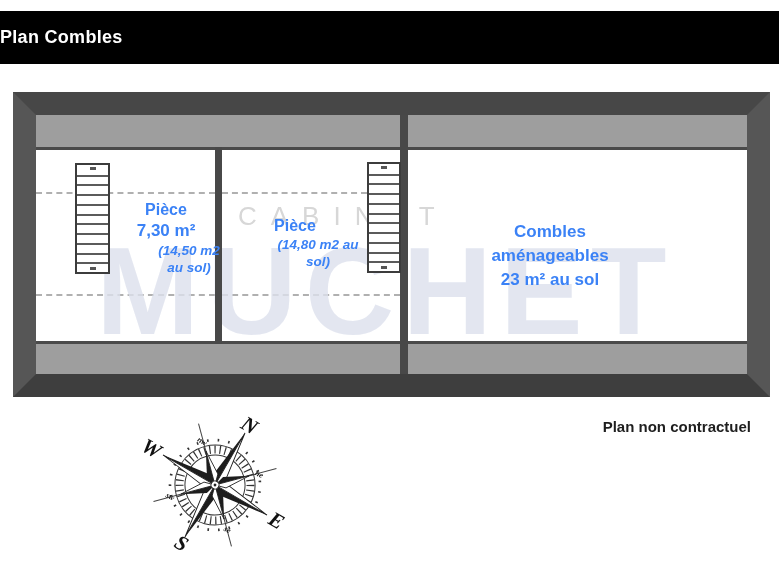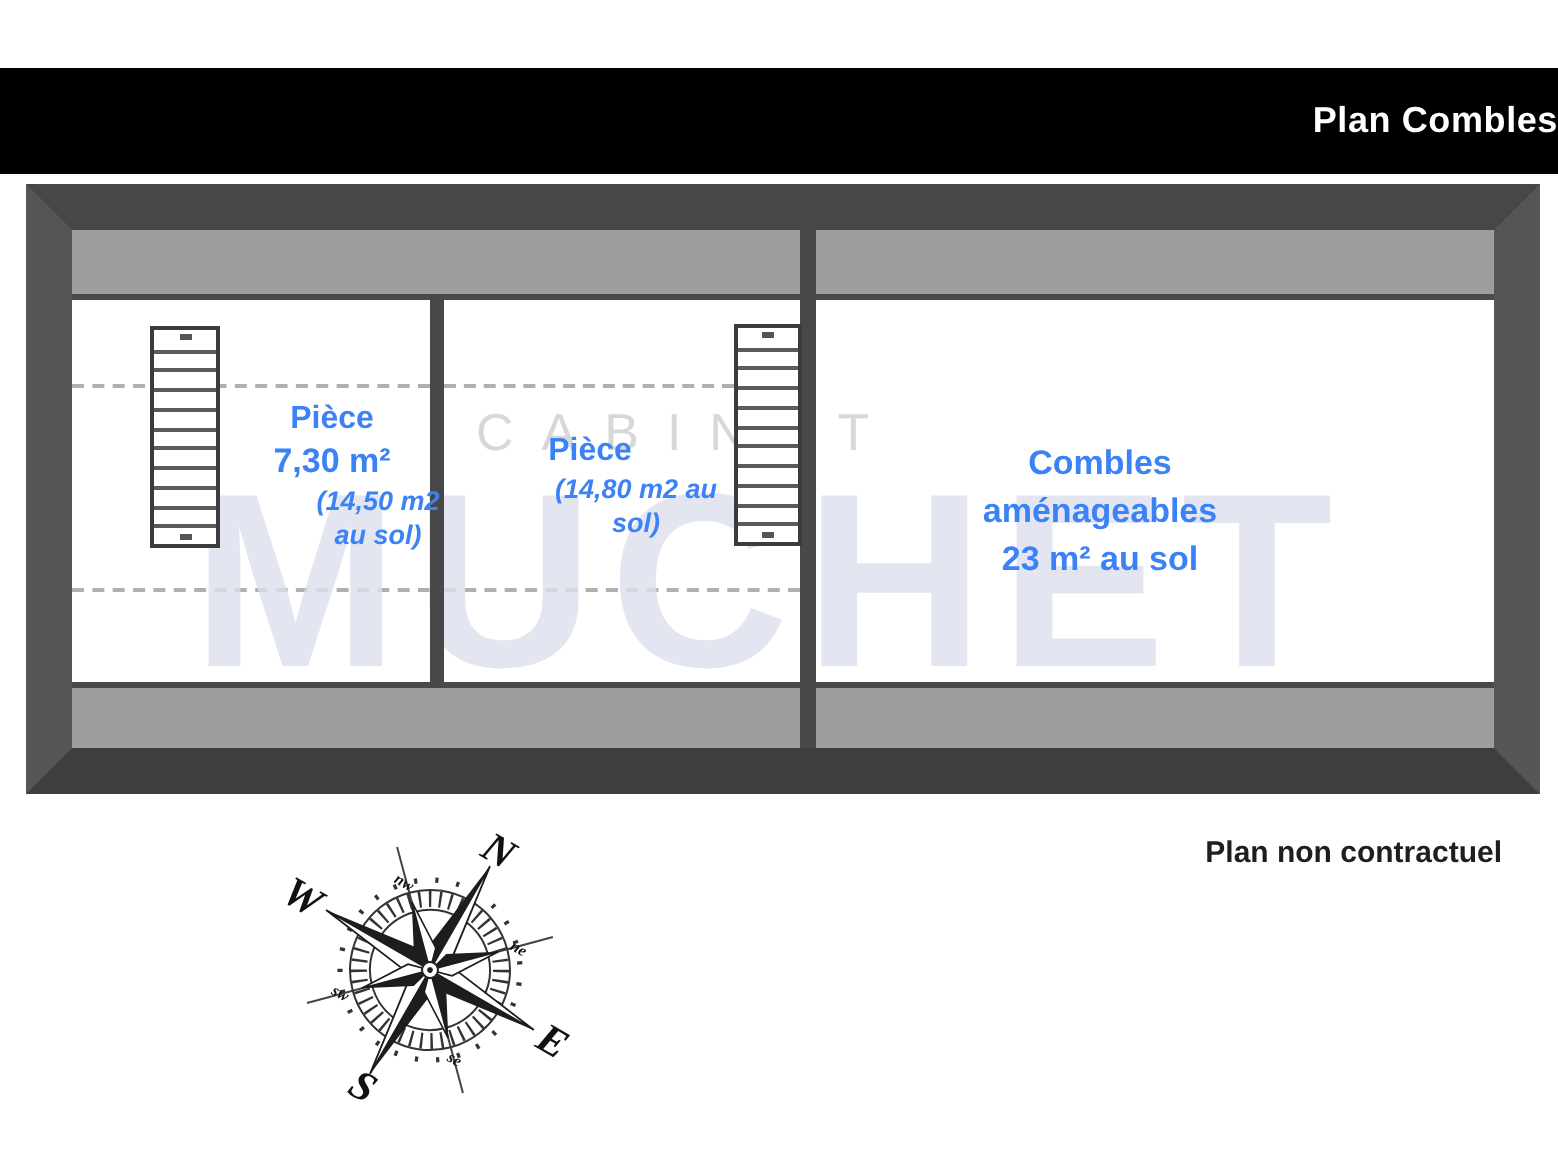--- a/index.html
+++ b/index.html
@@ -1,21 +1,21 @@
 <!DOCTYPE html>
 <html><head>
 <meta charset="utf-8">
 <style>
   html,body{margin:0;padding:0;background:#fff;}
   .page{position:relative;width:779px;height:586px;background:#ffffff;overflow:hidden;
         font-family:"Liberation Sans",sans-serif;}
 
   
   .title-bar{position:absolute;left:0;top:11px;width:779px;height:53px;background:#000;
-             display:flex;align-items:center;justify-content:flex-end;margin-top:23px;}
+             display:flex;align-items:center;justify-content:flex-start;}
   .title-bar span{color:#fff;font-size:18px;font-weight:600;letter-spacing:.3px;}
 
   
   .plan{position:absolute;left:13px;top:92px;width:757px;height:305px;box-sizing:border-box;
         border:23px solid;border-color:#474747 #565656 #3e3e3e #565656;background:#fff;
         overflow:hidden;}
   .plan-inner{position:relative;width:711px;height:259px;}
 
   .band{position:absolute;background:#9e9e9e;z-index:1;}
   .band-tl{left:0;top:0;width:364px;height:32px;}

